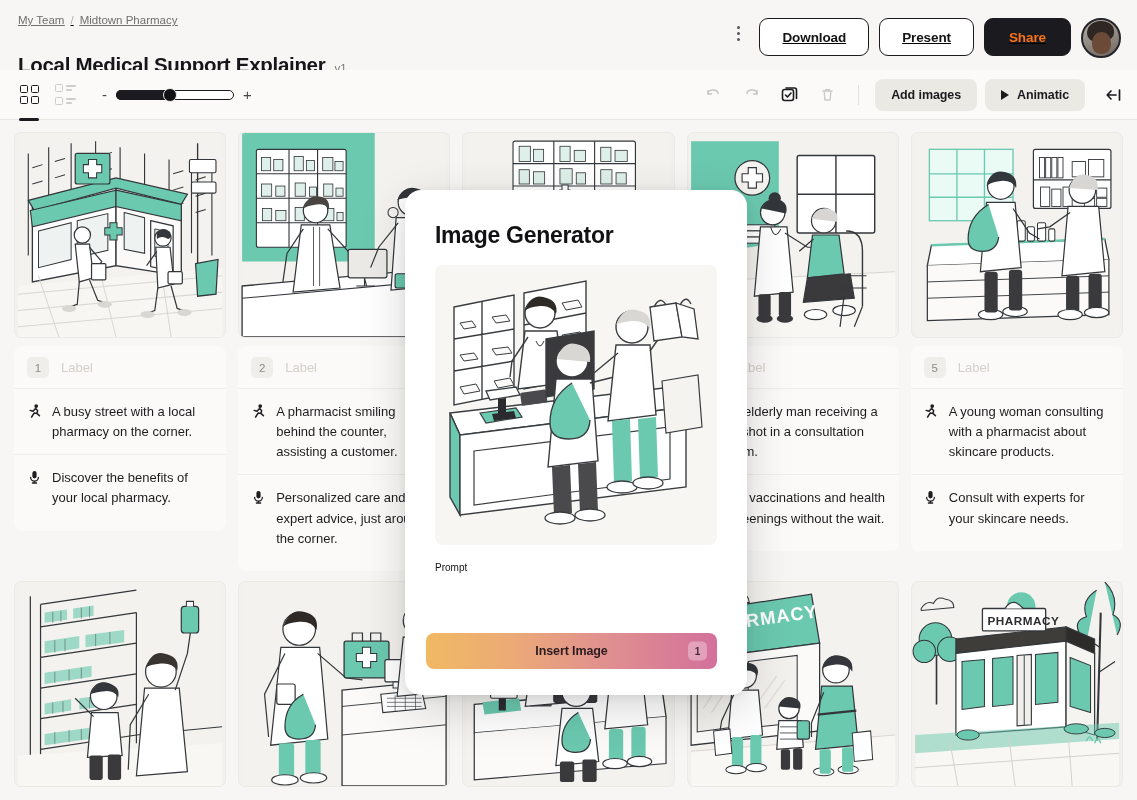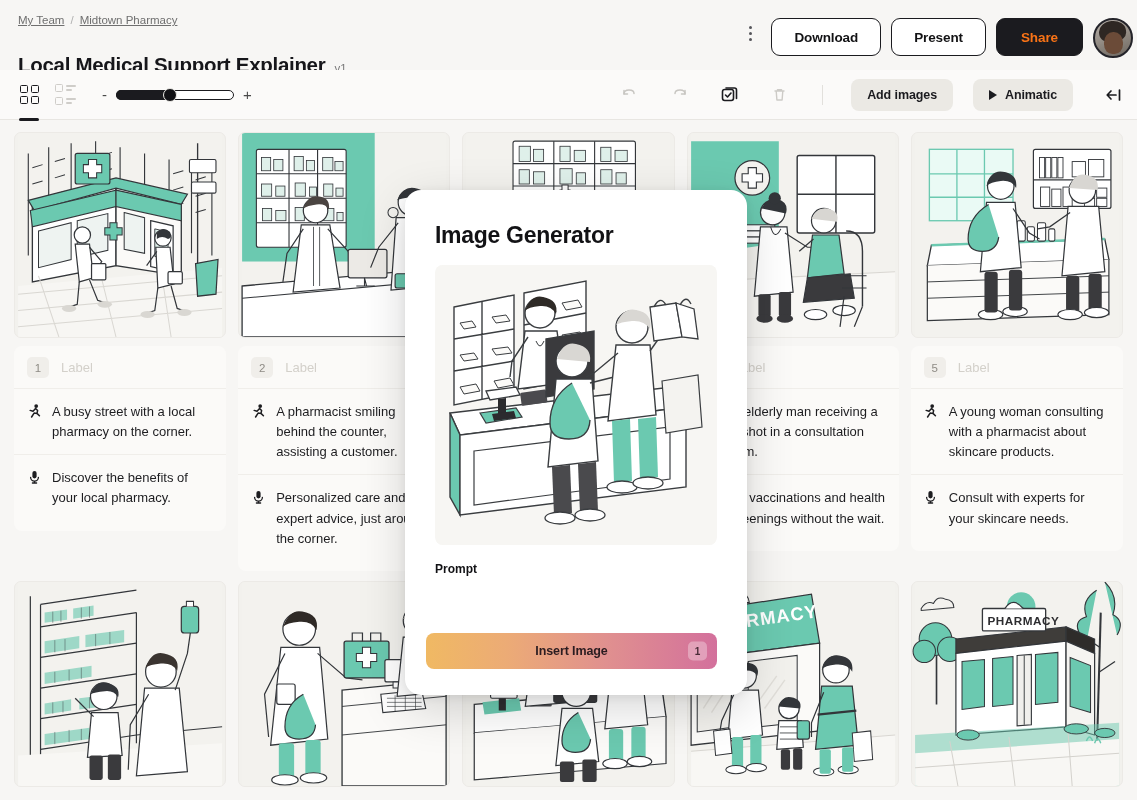--- a/index.html
+++ b/index.html
@@ -7,21 +7,21 @@
     width: 1137px; height: 800px;
     font-family: "Liberation Sans", sans-serif;
     background: #f7f6f4; overflow: hidden;
   }
   body { position: relative; }
 
   
   .header {
     height: 70px; background: #f7f6f4;
     display: flex; align-items: flex-start; justify-content: space-between;
-    padding: 14px 4px 0 18px; position: relative; z-index: 5;
+    padding: 14px 16px 0 18px; position: relative; z-index: 5; text-decoration: underline;
   }
   .breadcrumb { display: flex; align-items: center; gap: 6px; font-size: 11.5px; color: #6f6f6f; }
   .breadcrumb a { color: #6f6f6f; text-decoration: underline; cursor: pointer; }
   .breadcrumb .sep { color: #b0b0b0; text-decoration: none; }
   .title-row { display: flex; align-items: baseline; gap: 9px; margin-top: 5px; }
   .doc-title { font-size: 20.5px; font-weight: 700; color: #16161a; letter-spacing: -0.3px; }
   .version { font-size: 11.5px; color: #7a7a7a; display: flex; align-items: flex-end; gap: 4px; cursor: pointer; margin-top: 31px; }
   .chev { width: 0; height: 0; border-left: 3.5px solid transparent; border-right: 3.5px solid transparent; border-top: 4px solid #7a7a7a; display:inline-block; }
 
   .header-actions { display: flex; gap: 10px; padding-top: 4px; }
@@ -73,21 +73,21 @@
   .list-ico .llines i:first-child { width: 10px; }
   .list-ico .llines i:last-child { width: 6px; }
 
   .zoom-wrap { display: flex; align-items: center; gap: 9px; margin-left: 18px; }
   .zs { font-size: 15px; color: #4a4a4a; cursor: pointer; line-height: 1; user-select: none; }
   .slider { width: 118px; height: 12px; position: relative; cursor: pointer; }
   .slider .track { position: absolute; top: 1px; left: 0; right: 0; height: 10px; border: 1.6px solid #1b1b1f; border-radius: 6px; background: #fff; }
   .slider .fill { position: absolute; top: 1px; left: 0; width: 46%; height: 10px; background: #1b1b1f; border-radius: 6px 0 0 6px; }
   .slider .thumb { position: absolute; top: -1px; left: 40%; width: 14px; height: 14px; border-radius: 50%; background: #111115; }
 
-  .tb-right { gap: 20px; }
+  .tb-right { gap: 8px; }
   .tbi { width: 30px; height: 30px; display: flex; align-items: center; justify-content: center; cursor: pointer; }
   .divider-v { width: 1px; height: 20px; background: #e2e0dc; margin: 0 8px; }
   .pill {
     height: 32px; padding: 0 16px; border-radius: 8px; background: #ebe9e4;
     font-size: 12.5px; font-weight: 700; color: #1b1b1f; display: inline-flex;
     align-items: center; justify-content: center; gap: 8px; cursor: pointer; letter-spacing: -0.1px;
   }
   .play-tri { width: 0; height: 0; border-left: 8px solid #1b1b1f; border-top: 5px solid transparent; border-bottom: 5px solid transparent; }
   .collapse { margin-left: 10px; cursor: pointer; display: flex; align-items: center; }
 
@@ -117,21 +117,21 @@
   .scrim { position: absolute; inset: 0; z-index: 20; pointer-events: none; }
   .modal {
     position: absolute; left: 405px; top: 190px; width: 342px; height: 505px;
     background: #fff; border-radius: 16px; z-index: 21;
     box-shadow: 0 14px 48px rgba(0,0,0,.16), 0 2px 10px rgba(0,0,0,.07);
     display: flex; flex-direction: column; padding: 22px 30px 0;
   }
   .modal h2 { font-size: 23px; font-weight: 700; color: #121215; letter-spacing: -0.3px; margin: 10px 0 16px; }
   .modal-img { height: 280px; border-radius: 8px; background: #f7f6f3; overflow: hidden; }
   .modal-img svg { display: block; width: 100%; height: 100%; }
-  .prompt-label { font-size: 12px; font-weight: 700; color: #121215; margin: 17px 0 5px; }
+  .prompt-label { font-size: 10px; font-weight: 400; color: #121215; margin: 17px 0 5px; }
   .prompt-text { font-size: 11.5px; line-height: 1.62; color: #8c8a85; }
   .insert-btn {
     position: absolute; left: 21px; right: 30px; bottom: 26px; height: 36px; border-radius: 8px;
     background: linear-gradient(90deg,#f0b963 0%,#ecab76 28%,#e0908f 62%,#d3709c 100%);
     display: flex; align-items: center; justify-content: center; cursor: pointer;
     font-size: 12.5px; font-weight: 700; color: #2b1c20; letter-spacing: -0.1px;
   }
   .insert-badge {
     position: absolute; right: 10px; top: 50%; transform: translateY(-50%);
     width: 19px; height: 19px; border-radius: 5px; background: rgba(255,255,255,.32);

